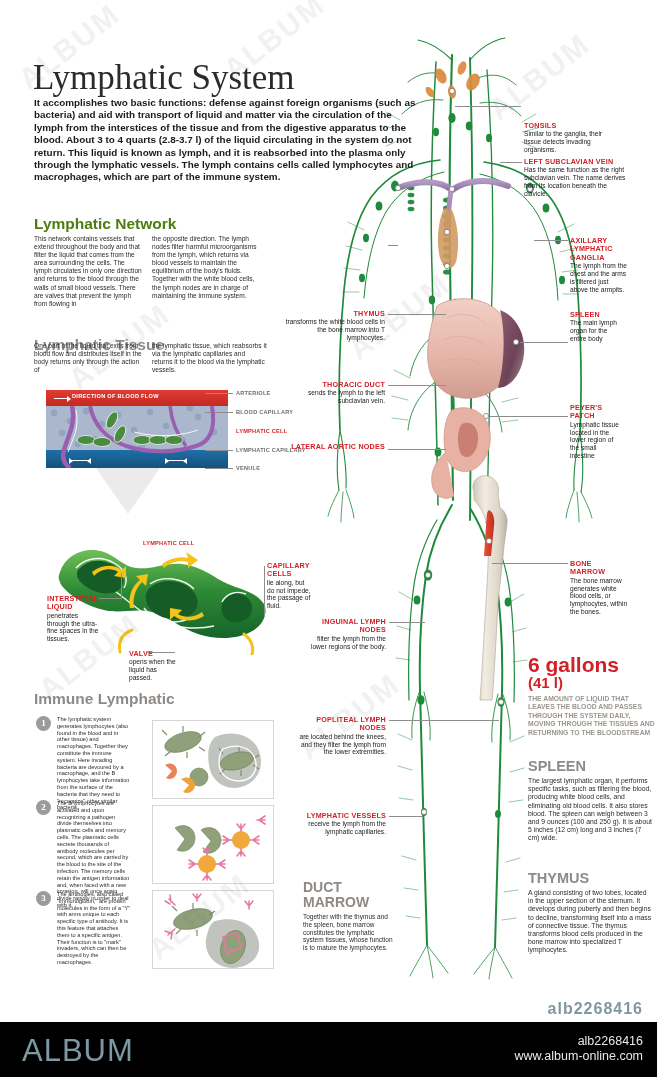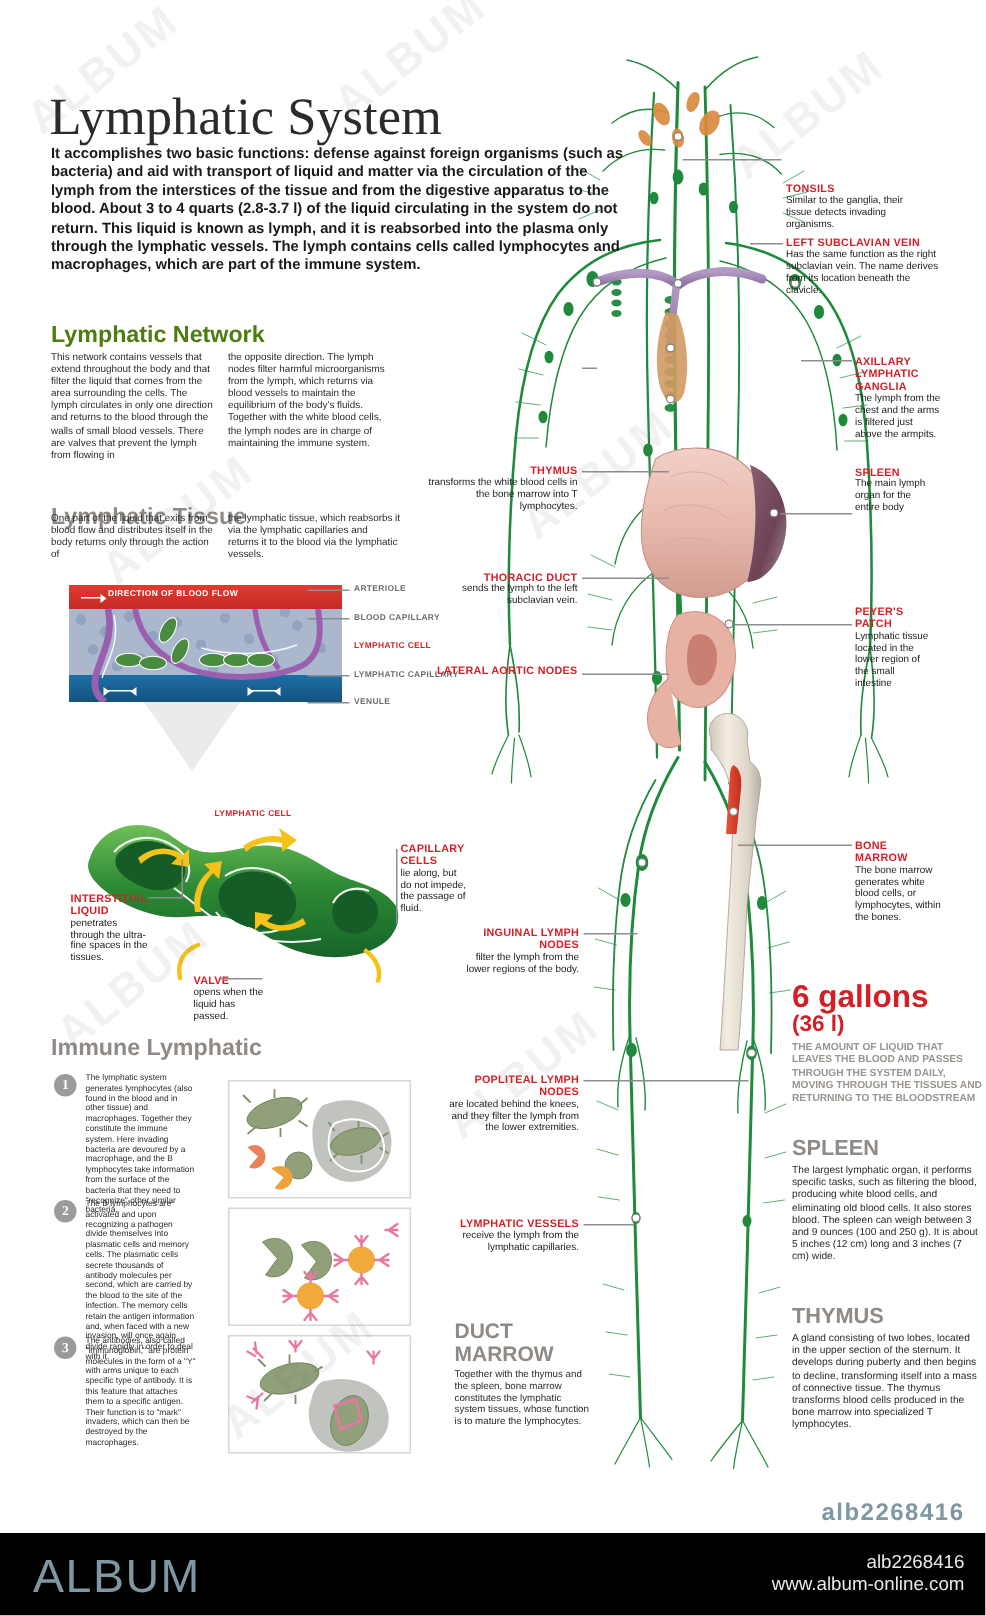--- a/index.html
+++ b/index.html
@@ -603,21 +603,21 @@
   <div class="leader" style="left:490px;top:416px;width:78px;"></div>
 
   <div class="callout l" style="left:570px;top:560px;width:58px;">
     <div class="ttl">BONE MARROW</div>
     <div class="txt">The bone marrow generates white blood cells, or lymphocytes, within the bones.</div>
   </div>
   <div class="leader" style="left:492px;top:563px;width:76px;"></div>
 
   <div id="stat">
     <div class="big">6 gallons</div>
-    <div class="sub">(36 l)</div>
+    <div class="sub">(41 l)</div>
     <div class="cap">THE AMOUNT OF LIQUID THAT LEAVES THE BLOOD AND PASSES THROUGH THE SYSTEM DAILY, MOVING THROUGH THE TISSUES AND RETURNING TO THE BLOODSTREAM</div>
   </div>
 
   <div class="organ" style="left:528px;top:758px;">
     <h3>SPLEEN</h3>
     <p>The largest lymphatic organ, it performs specific tasks, such as filtering the blood, producing white blood cells, and eliminating old blood cells. It also stores blood. The spleen can weigh between 3 and 9 ounces (100 and 250 g). It is about 5 inches (12 cm) long and 3 inches (7 cm) wide.</p>
   </div>
   <div class="organ" style="left:528px;top:870px;">
     <h3>THYMUS</h3>
     <p>A gland consisting of two lobes, located in the upper section of the sternum. It develops during puberty and then begins to decline, transforming itself into a mass of connective tissue. The thymus transforms blood cells produced in the bone marrow into specialized T lymphocytes.</p>

